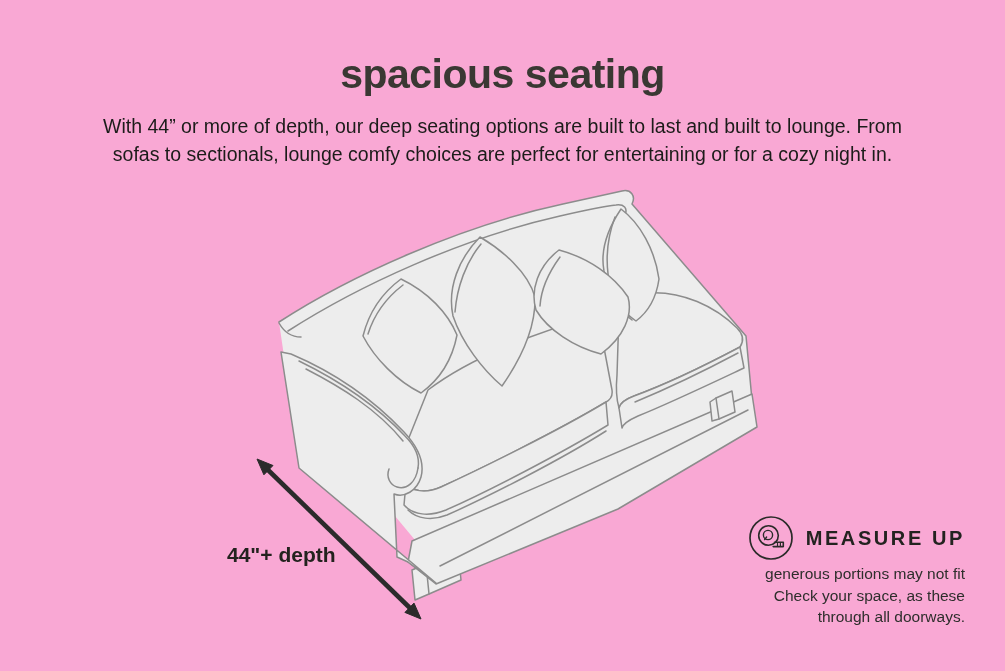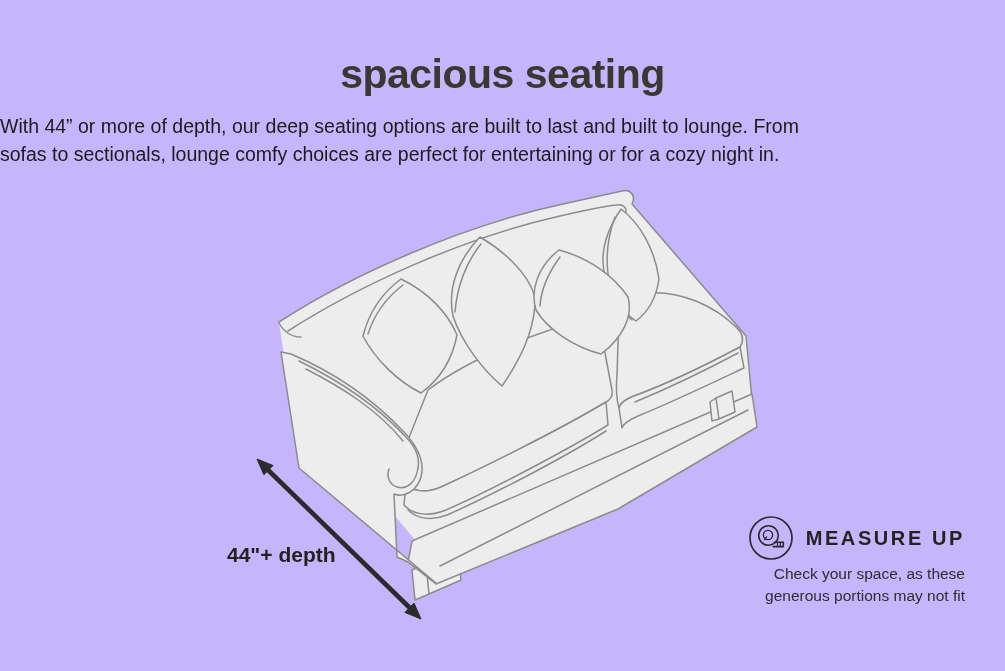--- a/index.html
+++ b/index.html
@@ -1,32 +1,32 @@
 <!DOCTYPE html>
 <html><head>
 <meta charset="utf-8">
 <style>
   html,body{margin:0;padding:0;background:#ffffff;}
   .canvas{
     position:relative;
     width:1005px;height:671px;
-    background:#c4b5fd;
+    background:#f9a8d4;
     overflow:hidden;
     font-family:"Liberation Sans", sans-serif;
   }
   .page-title{
     position:absolute;top:51px;left:0;right:0;
     text-align:center;
     font-size:41px;font-weight:700;
     letter-spacing:-0.5px;
     color:#3a3833;
   }
   .intro{
     position:absolute;top:113px;left:0;right:0;
-    text-align:left;
+    text-align:center;
     font-size:19.5px;line-height:27.5px;
     color:#1c1c1a;
   }
   .intro span{display:block;}
   .sofa-svg{position:absolute;left:0;top:0;width:1005px;height:671px;}
   .dim-label{
     position:absolute;left:227px;top:543px;
     font-size:21px;font-weight:700;
     color:#23221e;
   }
@@ -118,18 +118,19 @@
         <circle cx="20.5" cy="20.5" r="9.8" stroke-width="1.6"></circle>
         <circle cx="20" cy="20" r="4.6" stroke-width="1.4"></circle>
         <path d="M18.6,22.0 L16.6,24.6" stroke-width="1.4"></path>
         <path d="M26.5,27.2 L35.3,27.2 L35.3,31.6 L25.2,31.6" stroke-width="1.6"></path>
         <path d="M29.5,27.5 L29.5,31.3" stroke-width="1.2"></path>
         <path d="M32.4,27.5 L32.4,31.3" stroke-width="1.2"></path>
       </svg>
       <span class="label">MEASURE UP</span>
     </div>
     <div class="measure-note">
+      <span>generous portions may not fit</span>
       <span>Check your space, as these</span>
-      <span>generous portions may not fit</span>
+      <span>through all doorways.</span>
     </div>
   </div>
 
 </div>
 
 </body></html>

